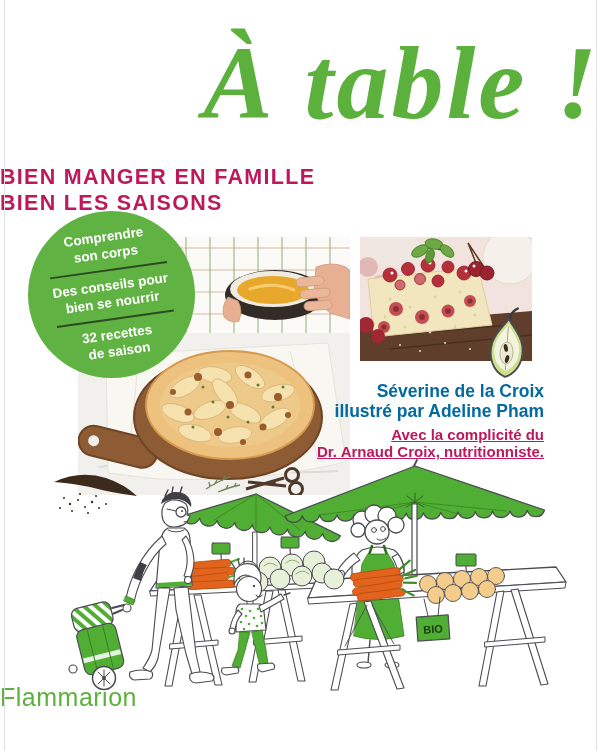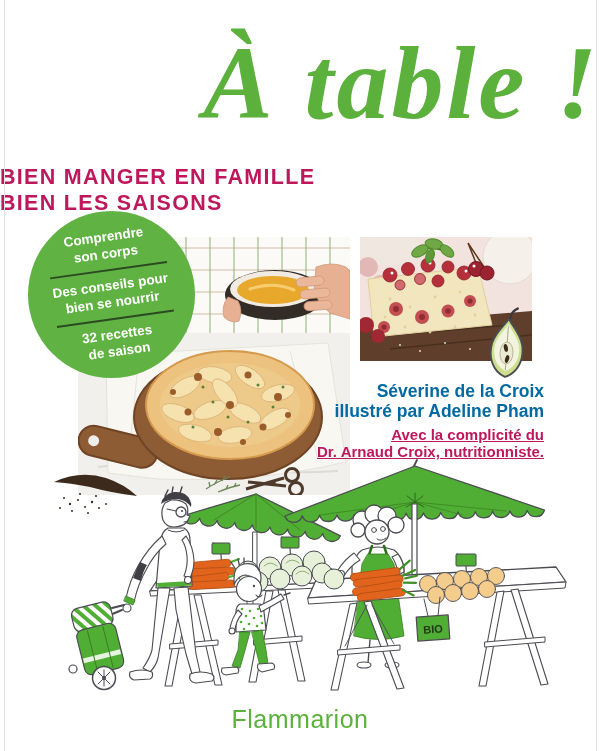--- a/index.html
+++ b/index.html
@@ -37,21 +37,21 @@
   .photo { position:absolute; z-index:1; display:block; }
   .photo.left  { left:78px;  top:237px; }
   .photo.right { left:360px; top:237px; }
   .pear { position:absolute; left:482px; top:306px; z-index:2; }
   .credits { position:absolute; top:381px; right:56px; text-align:right; z-index:2; }
   .credits .green { color:#0369a1; font-weight:bold; font-size:17.5px; line-height:20px; }
   .credits .dark  { color:#be185d; font-weight:bold; font-size:15px; line-height:17px;text-decoration:underline; }
   .credits .dark.first { margin-top:5px; }
   .market { position:absolute; left:0; top:458px; z-index:1; display:block; }
   .publisher {
-    position:absolute; top:705px; left:0; right:0; text-align:center;
+    position:absolute; top:683px; left:0; right:0; text-align:left;
     color:#5bb13c; font-size:25px; letter-spacing:0.5px; font-weight:normal;
   }
 </style>
 </head>
 <body>
 
 <div class="cover">
   <div class="edge left"></div>
   <div class="edge right"></div>
 

